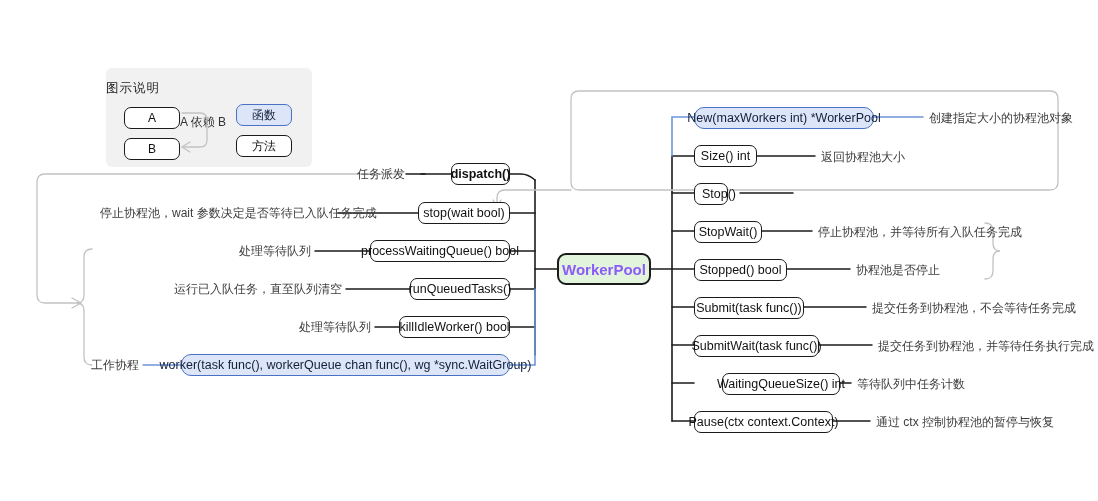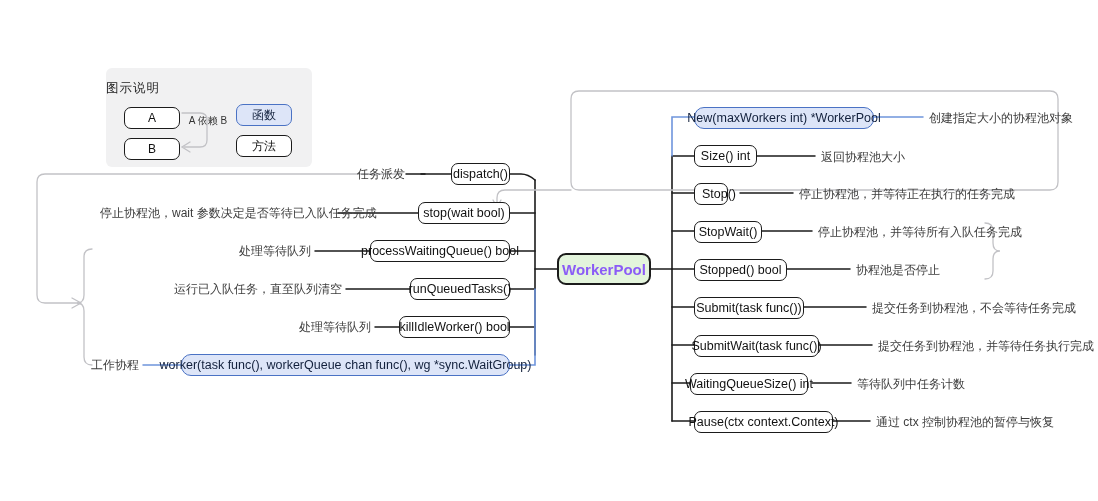--- a/index.html
+++ b/index.html
@@ -52,22 +52,22 @@
     display:flex;align-items:center;justify-content:center;
     background:#fff;border:1.8px solid #1b1b1b;border-radius:7px;
     font-size:12px;color:#111;height:22px;
   }
   .lgbox.blue{border-color:#4a72c4;background:#dde5f8;color:#12203c;border-width:1.6px;}
   #lg-a{left:18px;top:39px;width:56px;}
   #lg-b{left:18px;top:70px;width:56px;}
   #lg-fn{left:130px;top:36px;width:56px;}
   #lg-me{left:130px;top:67px;width:56px;}
   #lg-dep{
-    position:absolute;left:74px;top:48px;width:56px;text-align:center;
-    font-size:10px;color:#333;line-height:1;
+    position:absolute;left:74px;top:48px;width:56px;text-align:left;
+    font-size:12px;color:#333;line-height:1;
   }
 </style>
 </head>
 <body>
 
 <div id="canvas">
 
   <svg class="wires" viewBox="0 0 1098 501">
     <g fill="none" stroke="#1b1b1b" stroke-width="1.6" stroke-linecap="round">
 
@@ -150,47 +150,46 @@
     <svg style="position:absolute;left:0;top:0;width:206px;height:99px;">
       <g fill="none" stroke="#c2c2c6" stroke-width="1.3" stroke-linecap="round">
         <path d="M76 45 H94 Q101 45 101 52 V72 Q101 79 94 79 H78"></path>
         <path d="M84 74 L76 79 L84 84"></path>
       </g>
     </svg>
   </div>
 
   <div class="node root" style="left:557px;top:253px;width:94px;">WorkerPool</div>
 
-  <div class="node" style="left:451px;top:163px;width:59px;">dispatch()</div>
+  <div class="node" style="left:451px;top:163px;width:59px;font-weight:bold;">dispatch()</div>
   <div class="node" style="left:418px;top:202px;width:92px;">stop(wait bool)</div>
   <div class="node" style="left:370px;top:240px;width:140px;">processWaitingQueue() bool</div>
   <div class="node" style="left:410px;top:278px;width:100px;">runQueuedTasks()</div>
   <div class="node" style="left:399px;top:316px;width:111px;">killIdleWorker() bool</div>
   <div class="node fn" style="left:181px;top:354px;width:329px;">worker(task func(), workerQueue chan func(), wg *sync.WaitGroup)</div>
 
   <div class="lbl r" style="left:300px;top:168px;width:105px;">任务派发</div>
   <div class="lbl r" style="left:100px;top:207px;width:234px;">停止协程池，wait 参数决定是否等待已入队任务完成</div>
   <div class="lbl r" style="left:180px;top:245px;width:131px;">处理等待队列</div>
   <div class="lbl r" style="left:160px;top:283px;width:182px;">运行已入队任务，直至队列清空</div>
   <div class="lbl r" style="left:220px;top:321px;width:151px;">处理等待队列</div>
   <div class="lbl r" style="left:60px;top:359px;width:79px;">工作协程</div>
 
   <div class="node fn" style="left:694px;top:107px;width:180px;">New(maxWorkers int) *WorkerPool</div>
   <div class="node" style="left:694px;top:145px;width:63px;">Size() int</div>
   <div class="node" style="left:694px;top:183px;width:26px;padding-left:24px;">Stop()</div>
   <div class="node" style="left:694px;top:221px;width:68px;">StopWait()</div>
   <div class="node" style="left:694px;top:259px;width:93px;">Stopped() bool</div>
   <div class="node" style="left:694px;top:297px;width:110px;">Submit(task func())</div>
   <div class="node" style="left:694px;top:335px;width:125px;">SubmitWait(task func())</div>
-  <div class="node" style="left:690px;top:373px;width:118px;">WaitingQueueSize() int</div>
+  <div class="node" style="left:722px;top:373px;width:118px;">WaitingQueueSize() int</div>
   <div class="node" style="left:694px;top:411px;width:139px;">Pause(ctx context.Context)</div>
 
   <div class="lbl" style="left:929px;top:112px;">创建指定大小的协程池对象</div>
   <div class="lbl" style="left:821px;top:151px;">返回协程池大小</div>
-  <div class="lbl" style="left:799px;top:188px;">停止协程池，并等待正在执行的任务完成</div>
   <div class="lbl" style="left:818px;top:226px;">停止协程池，并等待所有入队任务完成</div>
   <div class="lbl" style="left:856px;top:264px;">协程池是否停止</div>
   <div class="lbl" style="left:872px;top:302px;">提交任务到协程池，不会等待任务完成</div>
   <div class="lbl" style="left:878px;top:340px;">提交任务到协程池，并等待任务执行完成</div>
   <div class="lbl" style="left:857px;top:378px;">等待队列中任务计数</div>
   <div class="lbl" style="left:876px;top:416px;">通过 ctx 控制协程池的暂停与恢复</div>
 
 </div>
 
 </body></html>

